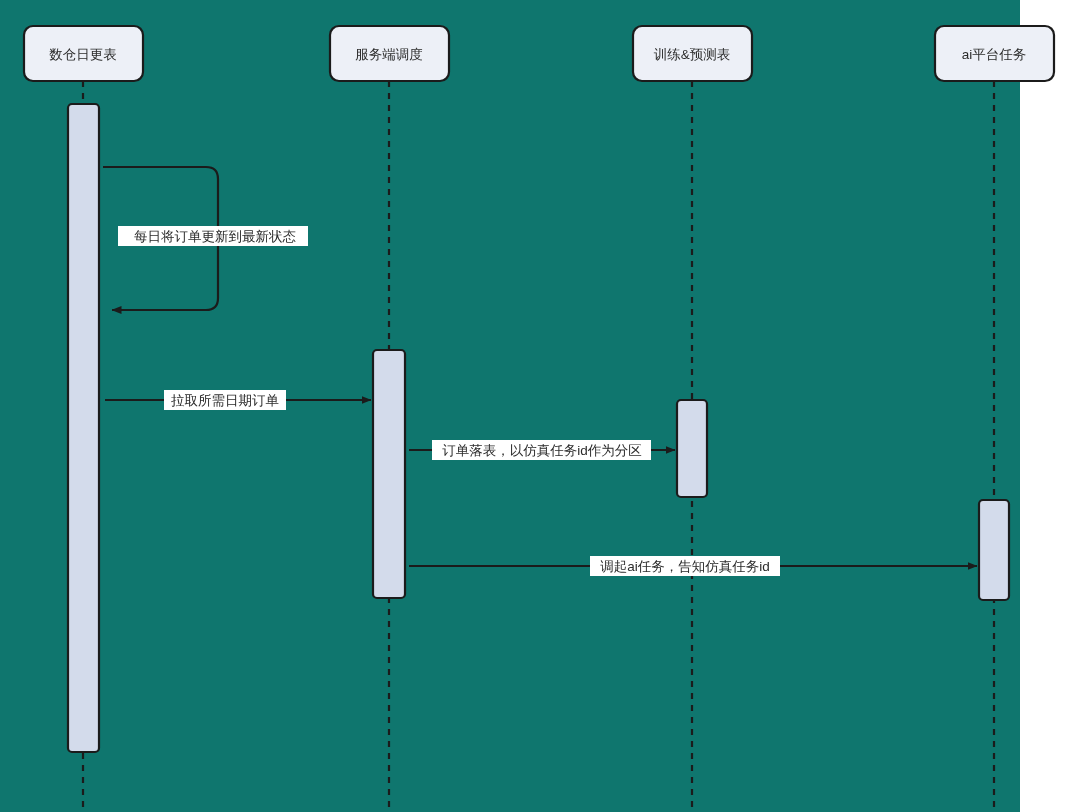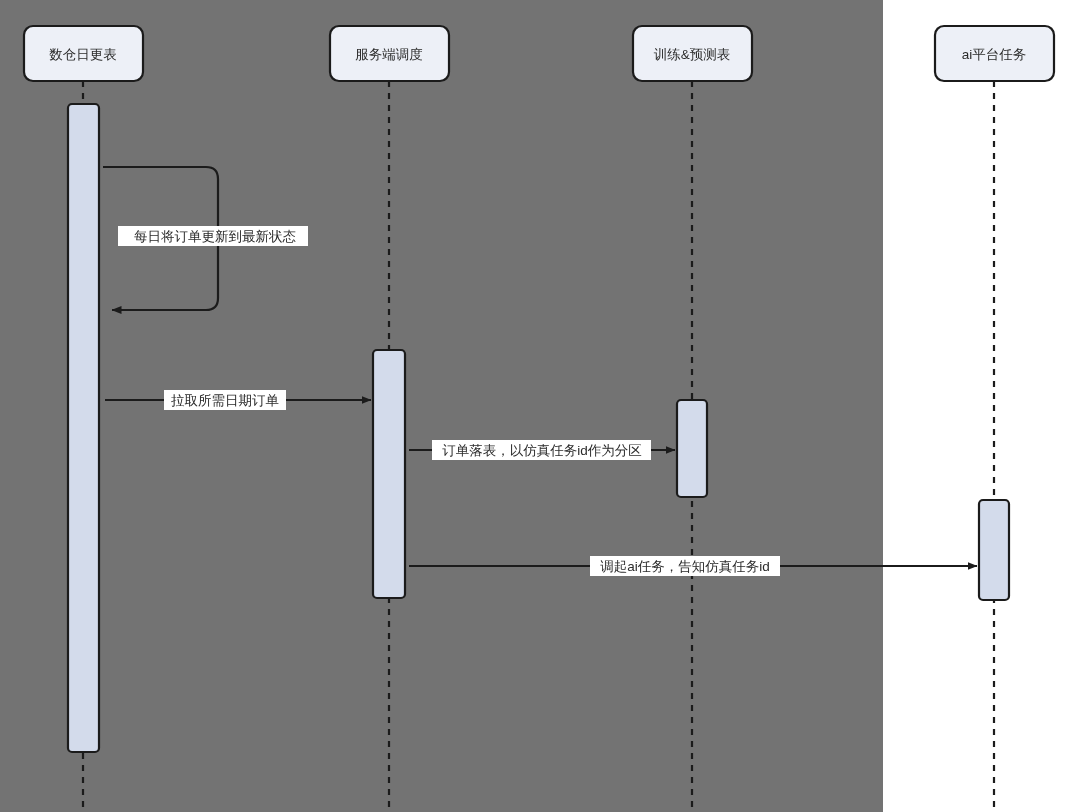--- a/index.html
+++ b/index.html
@@ -9,23 +9,23 @@
     background: #ffffff;
   }
   body {
     font-family: "Liberation Sans", "DejaVu Sans", sans-serif;
     width: 1080px;
     height: 812px;
     overflow: hidden;
   }
   #canvas {
     position: relative;
-    width: 883px;
+    width: 1020px;
     height: 812px;
-    background: #737373;
+    background: #0f766e;
   }
   svg.diagram {
     position: absolute;
     left: 0;
     top: 0;
     width: 1080px;
     height: 812px;
     display: block;
   }
   .participant-label {

